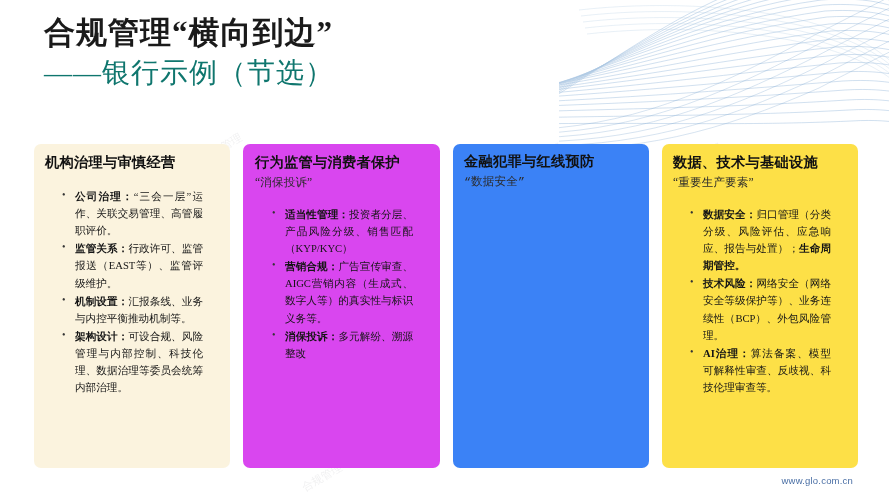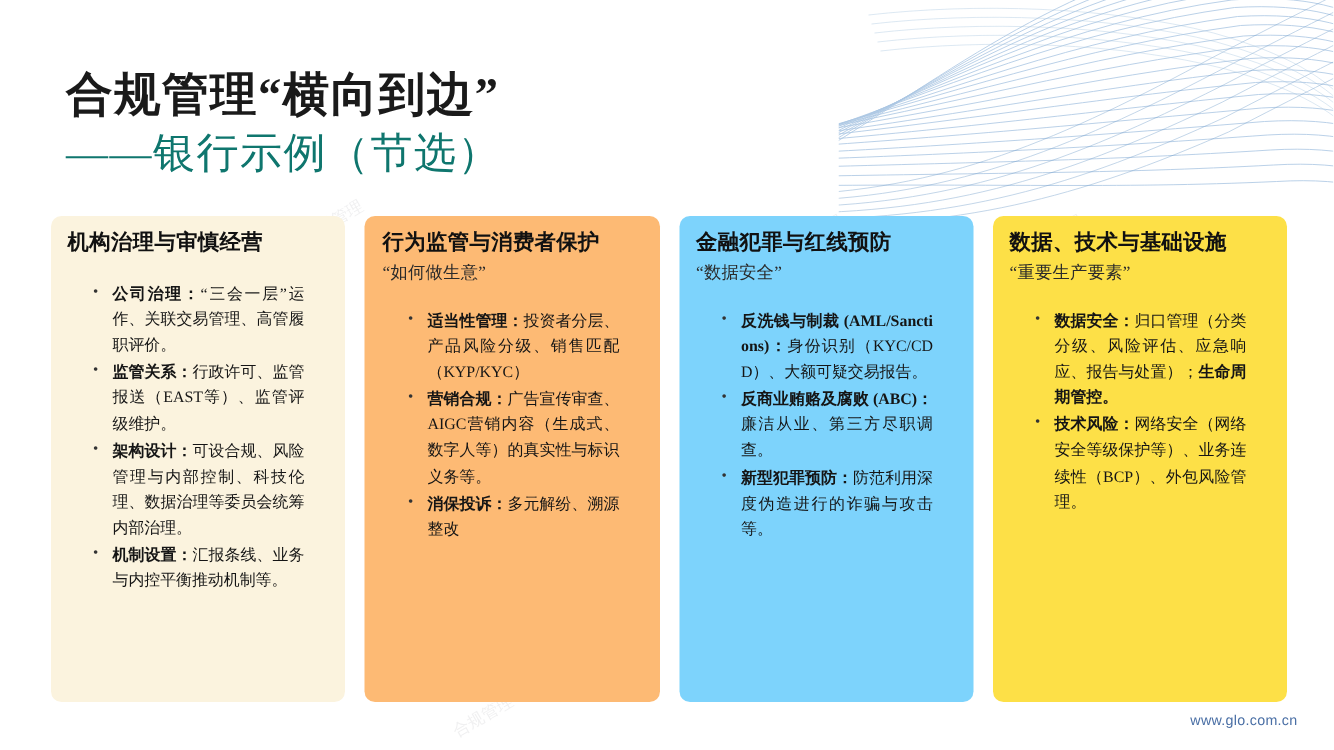--- a/index.html
+++ b/index.html
@@ -13,21 +13,21 @@
 
   
   .deco{
     position:absolute;top:0;right:0;width:330px;height:150px;
     overflow:hidden;pointer-events:none;
   }
   .deco svg{display:block;}
 
   
   .title-block{
-    position:absolute;left:44px;top:44px;width:520px;
+    position:absolute;left:44px;top:14px;width:520px;
   }
   .title-line1{
     font-size:31px;font-weight:bold;color:#1a1a1a;
     letter-spacing:1px;line-height:1.25;
     font-family:"Liberation Serif","DejaVu Serif",serif;
     white-space:nowrap;
   }
   .title-line2{
     font-size:28px;color:#0f766e;letter-spacing:1px;
     line-height:1.3;margin-top:2px;
@@ -74,21 +74,21 @@
   }
   ul.bullets li:before{
     content:"•";
     position:absolute;left:1px;top:-1px;
     font-size:10px;color:#333;
   }
   ul.bullets li b{font-weight:bold;}
 
   
   .footer{
-    position:absolute;right:24px;bottom:14px;
+    position:absolute;right:36px;bottom:14px;
     font-size:9.5px;color:#4a6fa5;
     font-family:"Liberation Sans","DejaVu Sans",sans-serif;
     letter-spacing:0.2px;
   }
 
   
   .wm{
     position:absolute;color:rgba(140,140,150,0.13);
     font-size:11px;transform:rotate(-30deg);
     font-family:"Liberation Sans","DejaVu Sans",sans-serif;
@@ -154,51 +154,47 @@
     <div class="title-line2">——银行示例（节选）</div>
   </div>
 
   <div class="cards">
 
     <div class="card" id="card-0" style="background: rgb(251, 243, 222);">
       <div class="card-title">机构治理与审慎经营</div>
       <ul class="bullets">
           <li><b>公司治理：</b><span>“三会一层”运作、关联交易管理、高管履职评价。</span></li>
           <li><b>监管关系：</b><span>行政许可、监管报送（EAST等）、监管评级维护。</span></li>
+          <li><b>机制设置：</b><span>汇报条线、业务与内控平衡推动机制等。</span></li>
           <li><b>架构设计：</b><span>可设合规、风险管理与内部控制、科技伦理、数据治理等委员会统筹内部治理。</span></li>
-          <li><b>机制设置：</b><span>汇报条线、业务与内控平衡推动机制等。</span></li>
         </ul>
     </div>
 
-    <div class="card" id="card-1" style="background: #fdba74; padding-left: 12px;">
+    <div class="card" id="card-1" style="background: #d946ef; padding-left: 12px;">
       <div class="card-title">行为监管与消费者保护</div>
-      <div class="card-sub">“如何做生意”</div>
+      <div class="card-sub">“消保投诉”</div>
       <ul class="bullets">
           <li><b>适当性管理：</b><span>投资者分层、产品风险分级、销售匹配（KYP/KYC）</span></li>
           <li><b>营销合规：</b><span>广告宣传审查、AIGC营销内容（生成式、数字人等）的真实性与标识义务等。</span></li>
           <li><b>消保投诉：</b><span>多元解纷、溯源整改</span></li>
         </ul>
     </div>
 
-    <div class="card" id="card-2" style="background: #7dd3fc;">
+    <div class="card" id="card-2" style="background: #3b82f6; font-family: Liberation Mono, monospace;">
       <div class="card-title">金融犯罪与红线预防</div>
       <div class="card-sub">“数据安全”</div>
-      <ul class="bullets">
-          <li><b>反洗钱与制裁 (AML/Sanctions)：</b><span>身份识别（KYC/CDD）、大额可疑交易报告。</span></li>
-          <li><b>反商业贿赂及腐败 (ABC)：</b><span>廉洁从业、第三方尽职调查。</span></li>
-          <li><b>新型犯罪预防：</b><span>防范利用深度伪造进行的诈骗与攻击等。</span></li>
-        </ul>
     </div>
 
     <div class="card" id="card-3" style="background: #fde047;">
       <div class="card-title">数据、技术与基础设施</div>
       <div class="card-sub">“重要生产要素”</div>
       <ul class="bullets">
           <li><b>数据安全：</b><span>归口管理（分类分级、风险评估、应急响应、报告与处置）；</span><b>生命周期管控。</b></li>
           <li><b>技术风险：</b><span>网络安全（网络安全等级保护等）、业务连续性（BCP）、外包风险管理。</span></li>
+          <li><b>AI治理：</b><span>算法备案、模型可解释性审查、反歧视、科技伦理审查等。</span></li>
         </ul>
     </div>
 
   </div>
 
   <div class="footer">www.glo.com.cn</div>
 
 </div>
 
 </body></html>

